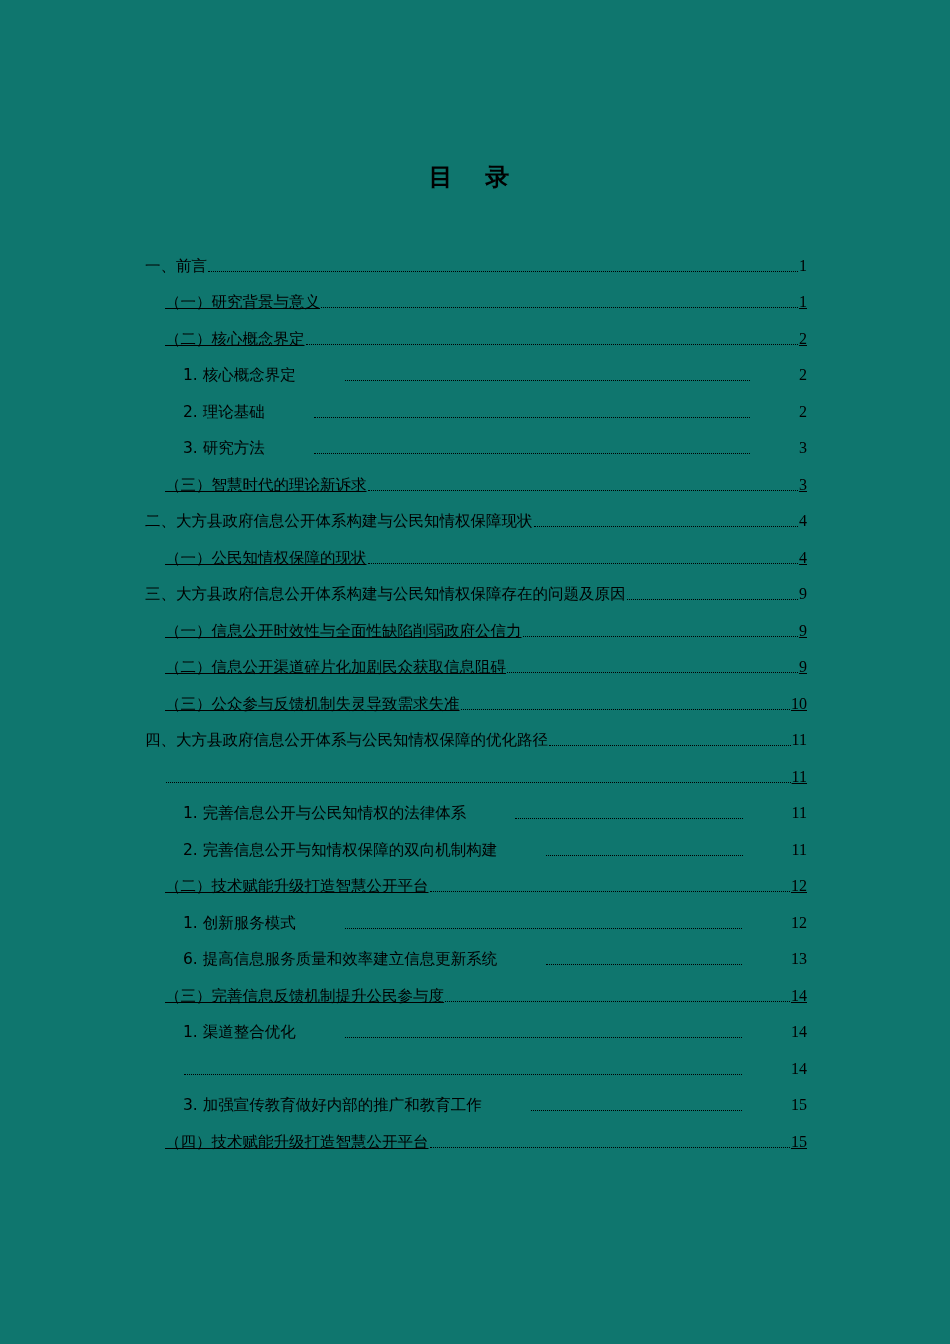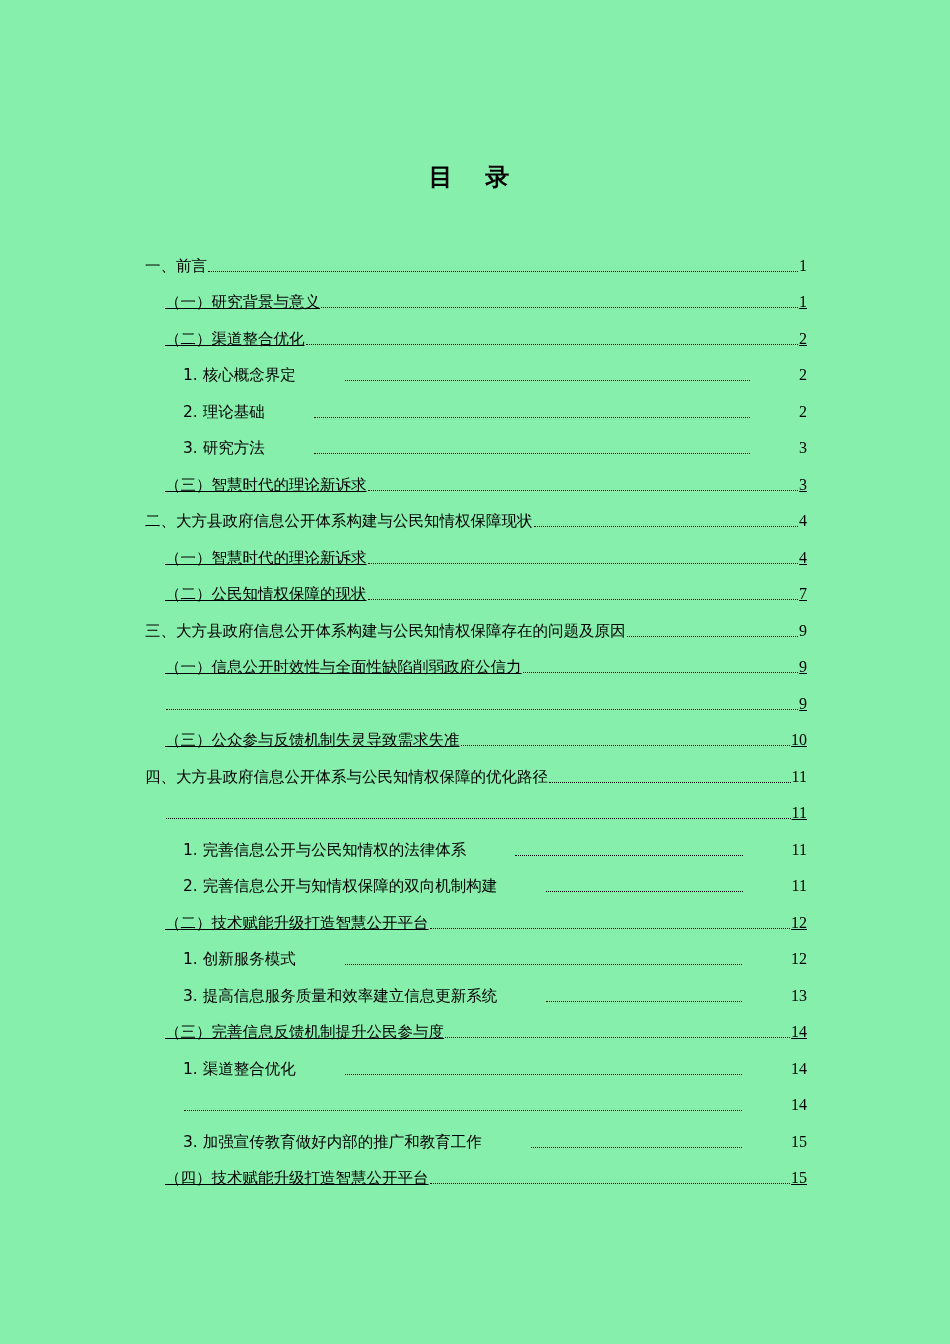--- a/index.html
+++ b/index.html
@@ -14,21 +14,21 @@
       overflow: hidden;
       font-family: "Liberation Serif", "DejaVu Serif", serif;
       color: #000000;
     }
     .page {
       position: absolute;
       left: 0;
       top: 0;
       width: 950px;
       height: 1344px;
-      background: #86efac;
+      background: #0f766e;
     }
     .toc-title {
       position: absolute;
       left: 0;
       top: 160px;
       width: 950px;
       text-align: center;
       font-family: "DejaVu Sans", "Liberation Sans", sans-serif;
       font-size: 24px;
       font-weight: bold;
@@ -94,21 +94,21 @@
         <span class="label">一、前言</span>
         <span class="leader"></span>
         <span class="page-num">1</span>
       </li>
     <li class="toc-entry level-1">
         <span class="label">（一）研究背景与意义</span>
         <span class="leader"></span>
         <span class="page-num">1</span>
       </li>
     <li class="toc-entry level-1">
-        <span class="label">（二）渠道整合优化</span>
+        <span class="label">（二）核心概念界定</span>
         <span class="leader"></span>
         <span class="page-num">2</span>
       </li>
     <li class="toc-entry level-2">
         <span class="label">1. 核心概念界定</span>
         <span class="leader"></span>
         <span class="page-num">2</span>
       </li>
     <li class="toc-entry level-2">
         <span class="label">2. 理论基础</span>
@@ -124,40 +124,36 @@
         <span class="label">（三）智慧时代的理论新诉求</span>
         <span class="leader"></span>
         <span class="page-num">3</span>
       </li>
     <li class="toc-entry level-0">
         <span class="label">二、大方县政府信息公开体系构建与公民知情权保障现状</span>
         <span class="leader"></span>
         <span class="page-num">4</span>
       </li>
     <li class="toc-entry level-1">
-        <span class="label">（一）智慧时代的理论新诉求</span>
+        <span class="label">（一）公民知情权保障的现状</span>
         <span class="leader"></span>
         <span class="page-num">4</span>
       </li>
-    <li class="toc-entry level-1">
-        <span class="label">（二）公民知情权保障的现状</span>
-        <span class="leader"></span>
-        <span class="page-num">7</span>
-      </li>
     <li class="toc-entry level-0">
         <span class="label">三、大方县政府信息公开体系构建与公民知情权保障存在的问题及原因</span>
         <span class="leader"></span>
         <span class="page-num">9</span>
       </li>
     <li class="toc-entry level-1">
         <span class="label">（一）信息公开时效性与全面性缺陷削弱政府公信力</span>
         <span class="leader"></span>
         <span class="page-num">9</span>
       </li>
     <li class="toc-entry level-1">
+        <span class="label">（二）信息公开渠道碎片化加剧民众获取信息阻碍</span>
         <span class="leader"></span>
         <span class="page-num">9</span>
       </li>
     <li class="toc-entry level-1">
         <span class="label">（三）公众参与反馈机制失灵导致需求失准</span>
         <span class="leader"></span>
         <span class="page-num">10</span>
       </li>
     <li class="toc-entry level-0">
         <span class="label">四、大方县政府信息公开体系与公民知情权保障的优化路径</span>
@@ -182,21 +178,21 @@
         <span class="label">（二）技术赋能升级打造智慧公开平台</span>
         <span class="leader"></span>
         <span class="page-num">12</span>
       </li>
     <li class="toc-entry level-2">
         <span class="label">1. 创新服务模式</span>
         <span class="leader"></span>
         <span class="page-num">12</span>
       </li>
     <li class="toc-entry level-2">
-        <span class="label">3. 提高信息服务质量和效率建立信息更新系统</span>
+        <span class="label">6. 提高信息服务质量和效率建立信息更新系统</span>
         <span class="leader"></span>
         <span class="page-num">13</span>
       </li>
     <li class="toc-entry level-1">
         <span class="label">（三）完善信息反馈机制提升公民参与度</span>
         <span class="leader"></span>
         <span class="page-num">14</span>
       </li>
     <li class="toc-entry level-2">
         <span class="label">1. 渠道整合优化</span>

